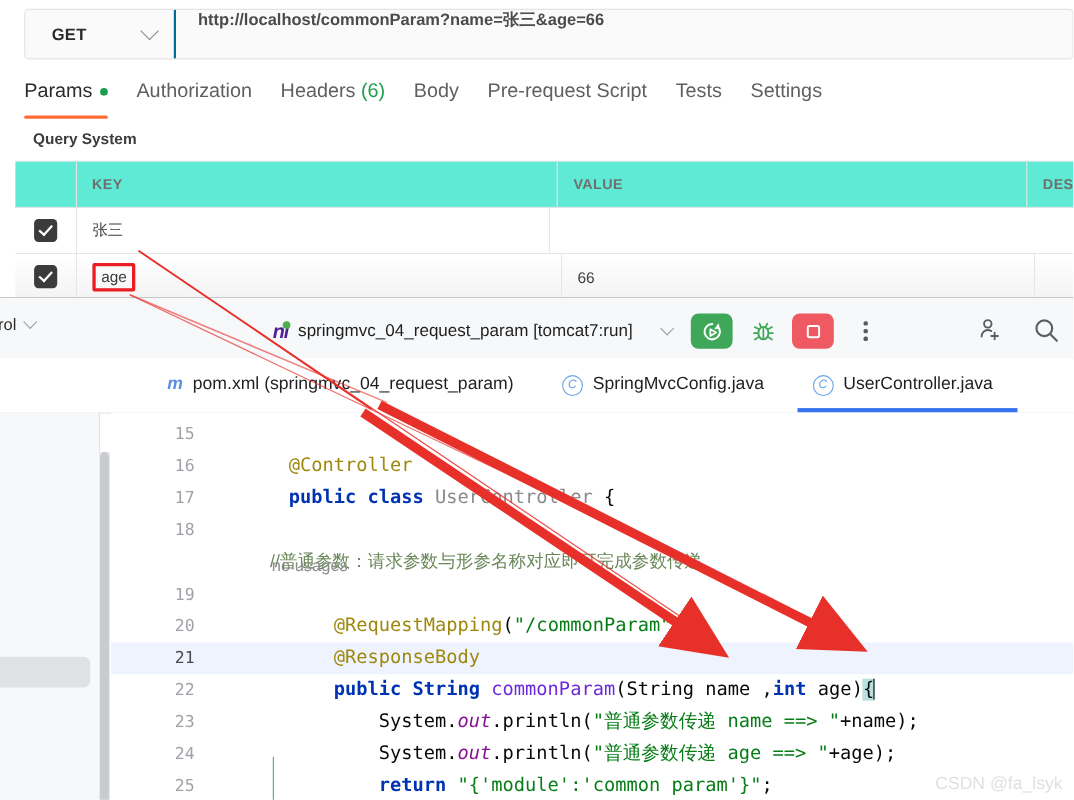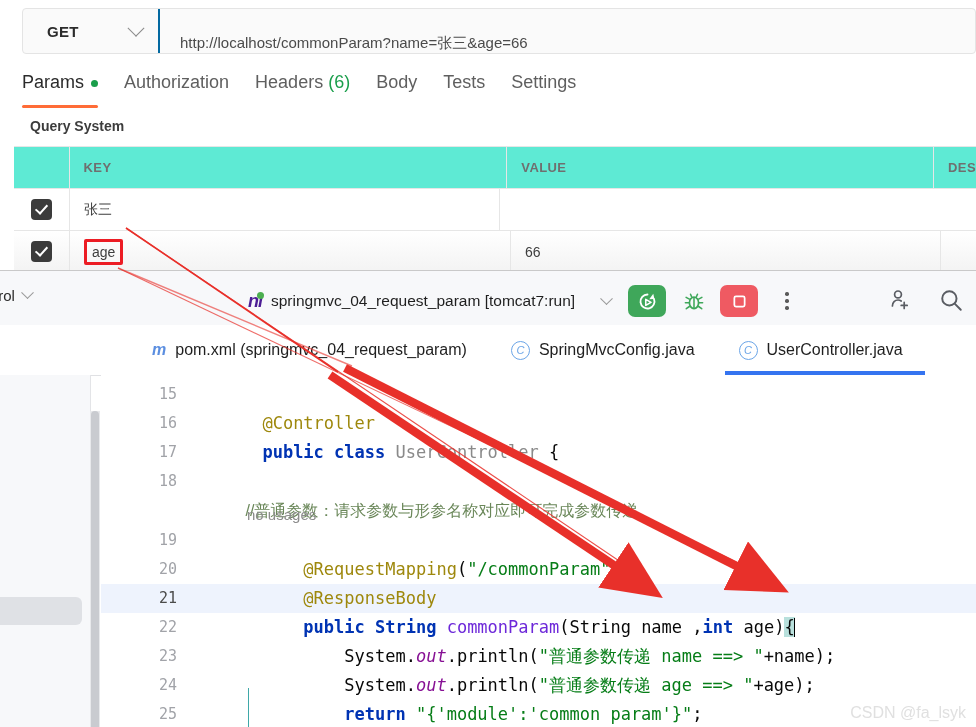--- a/index.html
+++ b/index.html
@@ -11,21 +11,21 @@
   }
   
   #postman{position:absolute;left:0;top:0;width:976px;height:270px;background:#fff;overflow:hidden;}
   .pm-urlbar{position:absolute;left:22px;top:8px;width:954px;height:46px;
     border:1px solid #e4e4e4;border-radius:4px;background:#fafafa;box-sizing:border-box;display:flex;}
   .pm-method{width:137px;height:100%;display:flex;align-items:center;justify-content:space-between;
     padding:0 16px 0 24px;box-sizing:border-box;border-right:2px solid #0369a1;}
   .pm-method-label{font-size:15px;color:#2b2b2b;font-weight:600;letter-spacing:.3px;}
   .chev{width:11px;height:11px;border-right:1.6px solid #8a8a8a;border-bottom:1.6px solid #8a8a8a;
     transform:rotate(45deg) translate(-2px,-2px);}
-  .pm-url{flex:1;display:flex;align-items:flex-end;padding-left:20px;font-size:15px;color:#4b4b4b;}
+  .pm-url{flex:1;display:flex;align-items:flex-start;padding-left:20px;font-size:15px;color:#4b4b4b;font-weight:bold;}
   .pm-tabs{position:absolute;left:22px;top:72px;height:34px;display:flex;align-items:flex-start;gap:0px;}
   .pm-tab{font-size:18px;color:#5f5f5f;padding:0 18px 10px 0;margin-right:8px;position:relative;
     white-space:nowrap;cursor:pointer;}
   .pm-tab.active{color:#2b2b2b;}
   .pm-tab .underline{position:absolute;left:0;right:18px;bottom:-5px;height:3px;background:#ff6c37;border-radius:2px;}
   .pm-dot{display:inline-block;width:7px;height:7px;border-radius:50%;background:#1a9e4b;margin-left:7px;
     vertical-align:middle;}
   .pm-count{color:#1a9e4b;}
   .pm-section{position:absolute;left:30px;top:118px;font-size:14px;font-weight:600;color:#3c3c3c;}
   
@@ -125,20 +125,23 @@
       <span>Authorization</span>
     </div>
     <div class="pm-tab">
       <span>Headers</span>
       <span class="pm-count">(6)</span>
     </div>
     <div class="pm-tab">
       <span>Body</span>
     </div>
     <div class="pm-tab">
+      <span>Pre-request Script</span>
+    </div>
+    <div class="pm-tab">
       <span>Tests</span>
     </div>
     <div class="pm-tab">
       <span>Settings</span>
     </div>
   </div>
 
   <div class="pm-section">Query System</div>
 
   <div class="pm-table">

